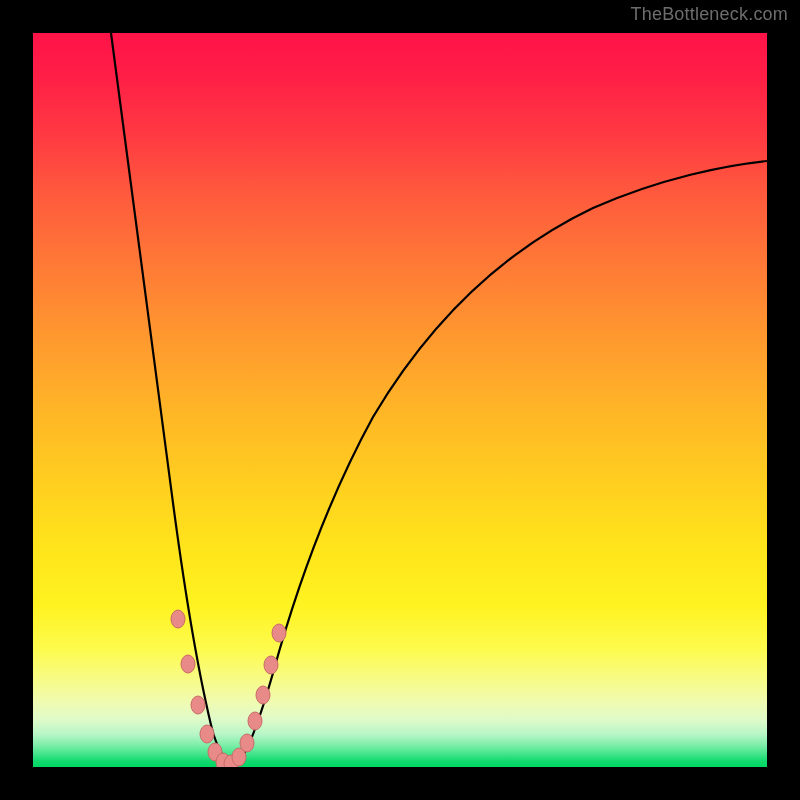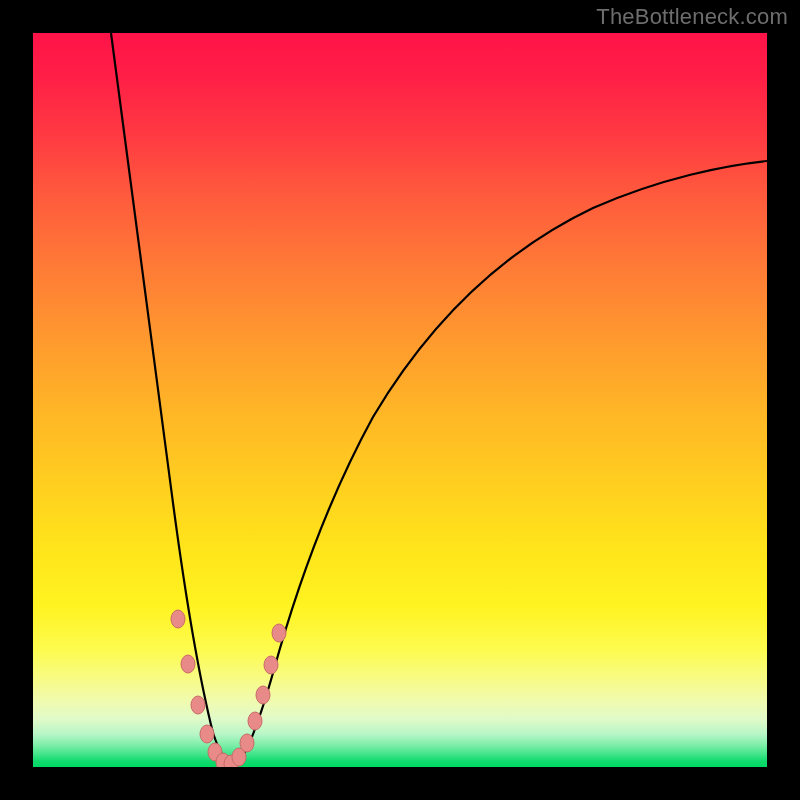--- a/index.html
+++ b/index.html
@@ -57,21 +57,21 @@
     position: absolute;
     inset: 0;
     width: 734px;
     height: 734px;
   }
   .watermark {
     position: absolute;
     top: 4px;
     right: 12px;
     color: #6d6d6d;
-    font-size: 22px;
+    font-size: 18px;
     letter-spacing: 0.2px;
     font-weight: 400;
     user-select: none;
   }
 </style>
 </head>
 <body>
 
 <div class="frame">
 

